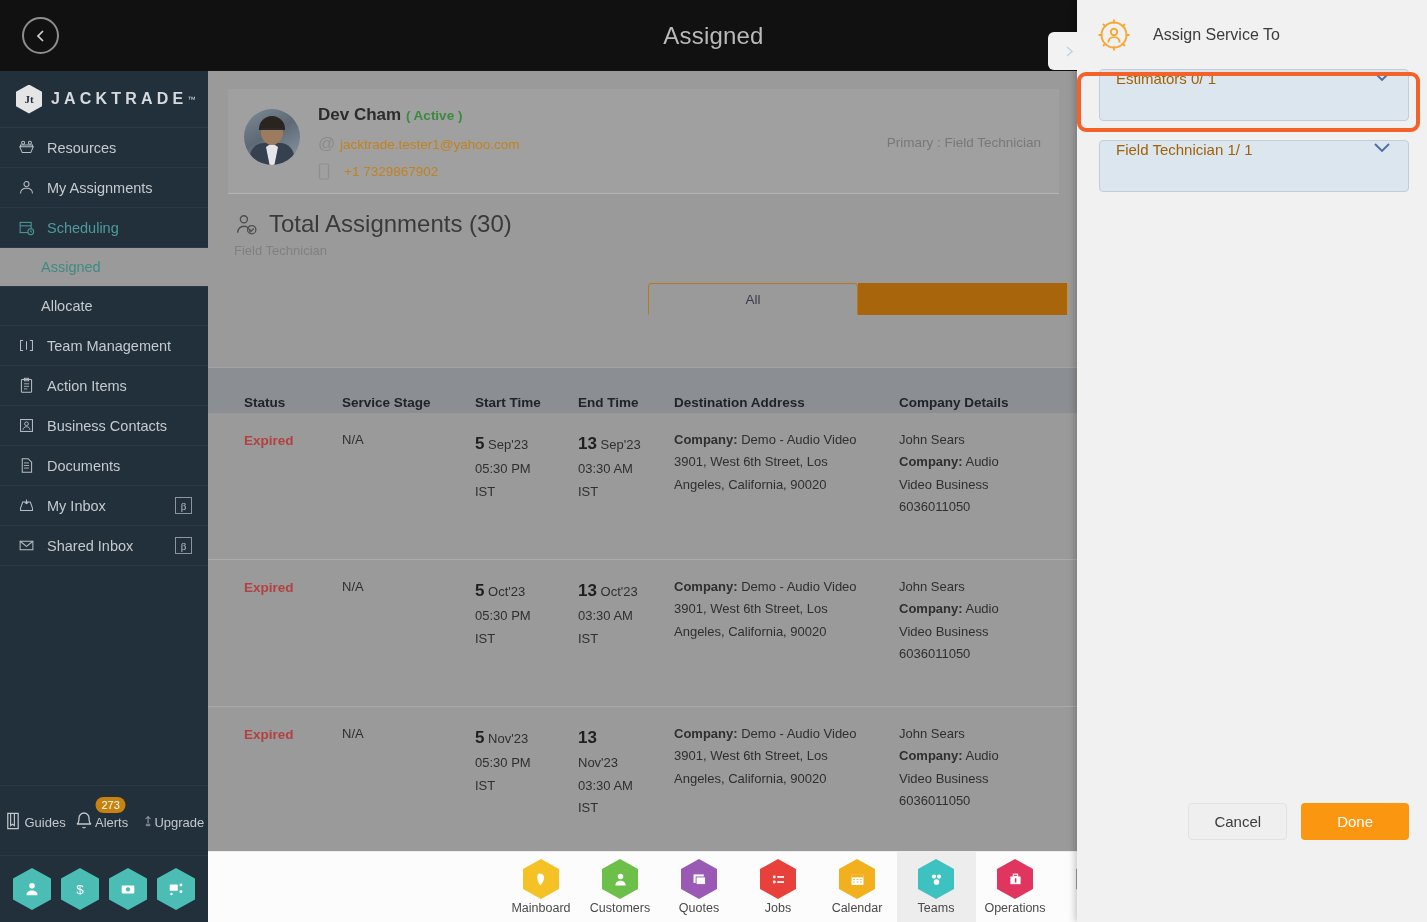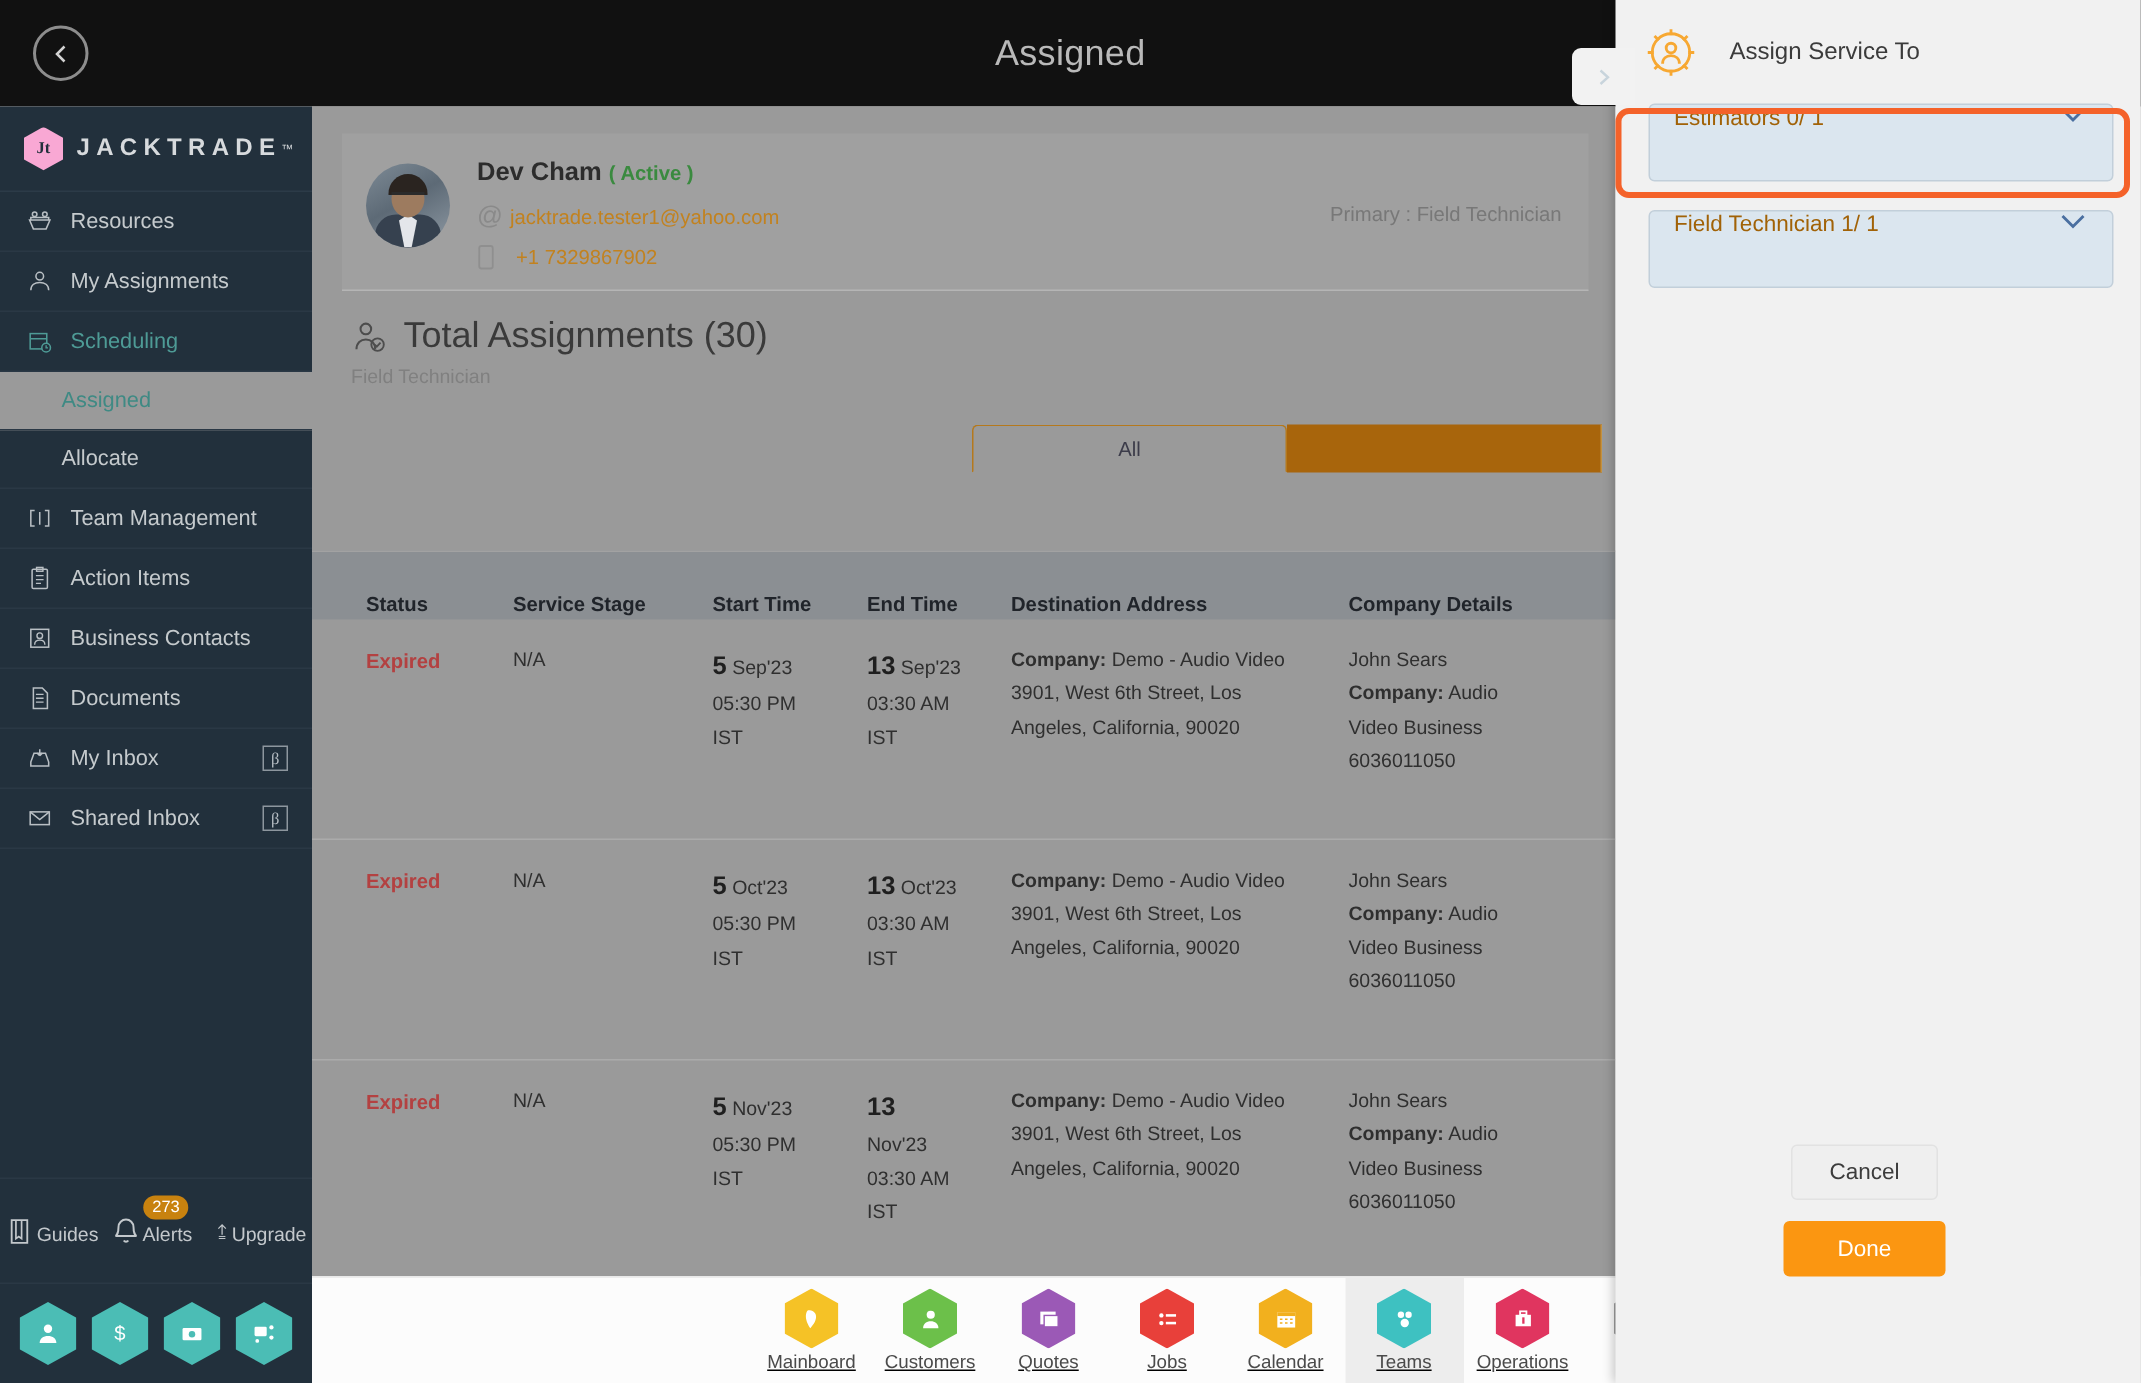--- a/index.html
+++ b/index.html
@@ -39,21 +39,21 @@
   
   .sidebar {
     position: absolute; left: 0; top: 71px; width: 208px; height: 851px;
     background: #22303c;
   }
   .brand {
     height: 57px; display: flex; align-items: center; padding-left: 16px;
     border-bottom: 1px solid #2c3b48;
   }
   .brand-hex {
-    width: 26px; height: 29px; background: #f9a8d4; margin-right: 9px;
+    width: 26px; height: 29px; background: #e5e5e5; margin-right: 9px;
     clip-path: polygon(50% 0%, 100% 25%, 100% 75%, 50% 100%, 0% 75%, 0% 25%);
     display:flex; align-items:center; justify-content:center;
     color:#22303c; font-size:11px; font-weight:bold; font-family:"Liberation Serif", serif;
   }
   .brand-text { color: #d7dadd; font-size: 16px; letter-spacing: 4.2px; font-weight: 600; }
   .brand-tm { color:#d7dadd; font-size:8px; vertical-align: super; letter-spacing:0; }
 
   .nav-item {
     height: 40px; display: flex; align-items: center; padding-left: 14px;
     color: #c5cacd; font-size: 14.5px; cursor: pointer;
@@ -176,40 +176,40 @@
     padding: 0 16px; font-size: 15px; color: #a16207; cursor: pointer;
   }
   .rp-select.first { margin-left: 22px; }
   .hl-wrap {
     position: absolute; left: 1077px; top: 72px; width: 343px; height: 60px;
     border: 4px solid #f4622a; border-radius: 9px; z-index: 35; pointer-events:none;
   }
   .rp-actions {
     position: absolute; left: 0; bottom: 71px; width: 350px;
     display: flex; justify-content: flex-end; align-items: center;
-    padding-right: 18px; gap: 14px; height: 60px; flex-direction: column;
+    padding-right: 18px; gap: 14px; height: 60px;
   }
   .btn-cancel {
     background: #efefef; border: 1px solid #e2e2e2; color: #3c3c3c;
     font-size: 15px; padding: 9px 25px; border-radius: 4px; cursor:pointer;
   }
   .btn-done {
     background: #fb9611; border: none; color: #fff;
     font-size: 15px; padding: 10px 36px; border-radius: 4px; cursor:pointer;
   }
 
   
   .bottomnav {
     position: absolute; left: 208px; bottom: 0; width: 1219px; height: 71px;
     background: #fcfcfc; display: flex; align-items: center;
     justify-content: center; gap: 0; border-top: 1px solid #ededed;
   }
   .bn-item {
     width: 79px; height: 71px; display:flex; flex-direction: column;
-    align-items: center; justify-content: center; cursor: pointer; text-decoration: underline;
+    align-items: center; justify-content: center; cursor: pointer;
   }
   .bn-item.on { background: #ededed; }
   .bn-hex {
     width: 36px; height: 40px;
     clip-path: polygon(50% 0%, 100% 25%, 100% 75%, 50% 100%, 0% 75%, 0% 25%);
     display:flex; align-items:center; justify-content:center;
   }
   .bn-label { font-size: 12.5px; color: #4a4a4a; margin-top: 2px; }
   .bn-avatar {
     position: absolute; right: 26px; top: 14px; width: 42px; height: 42px;

